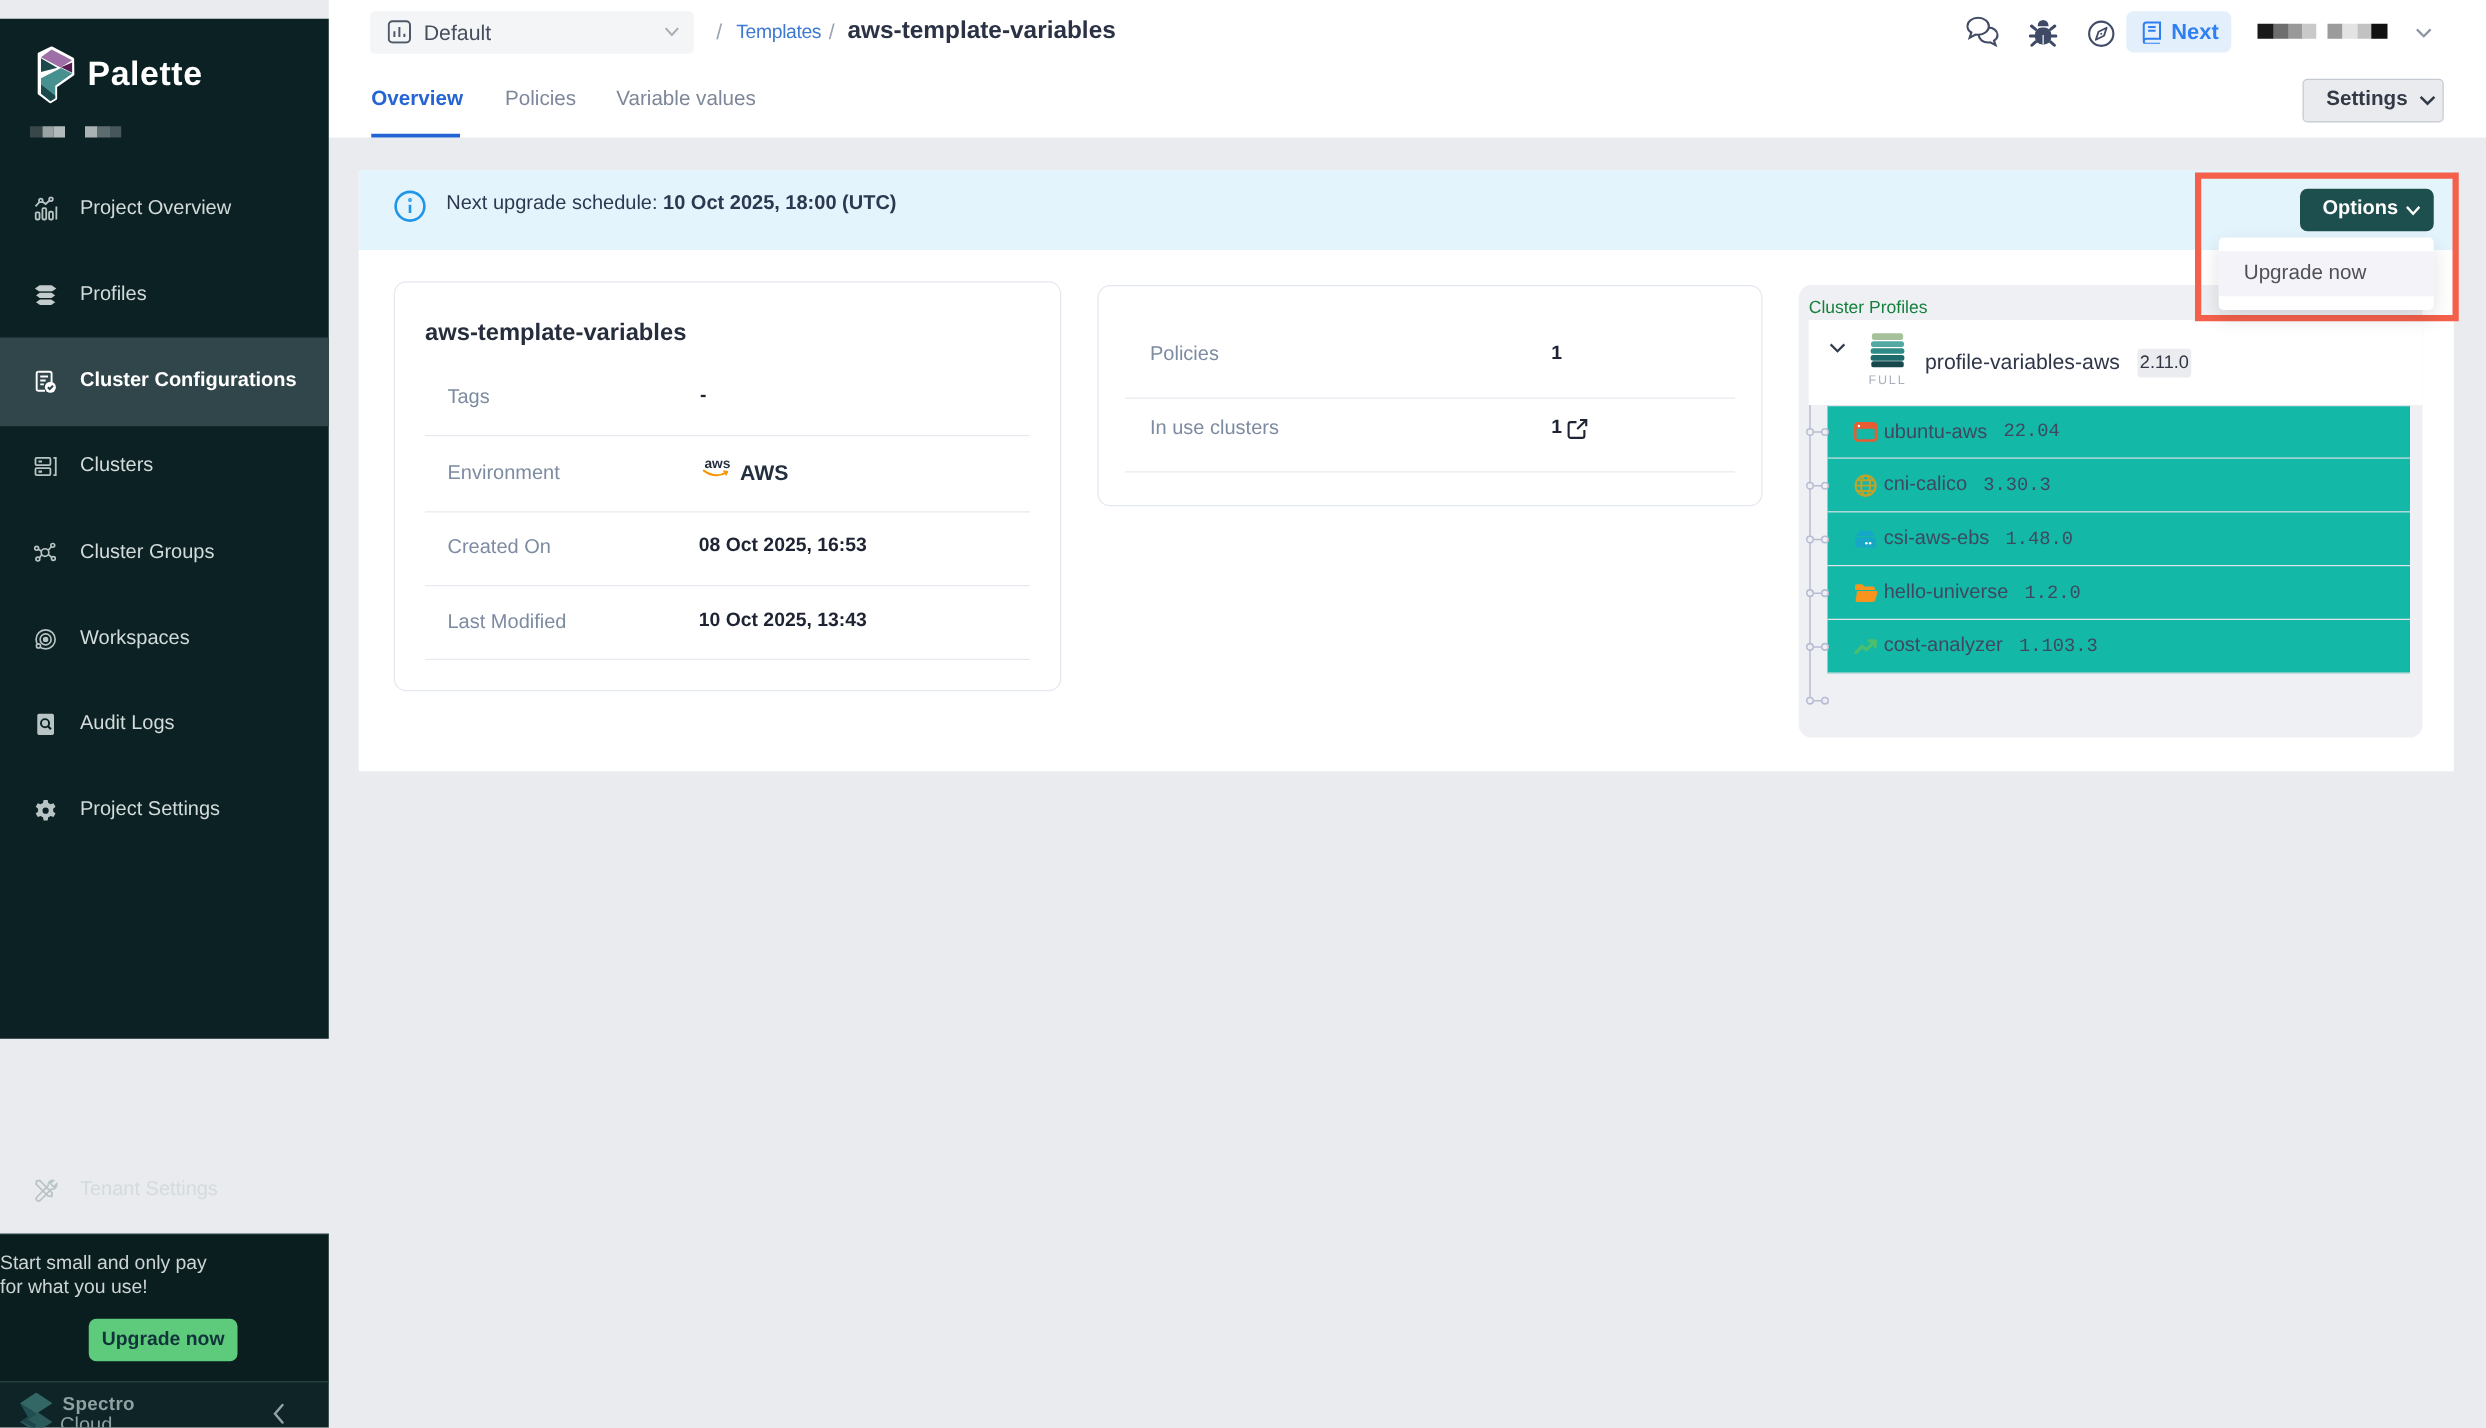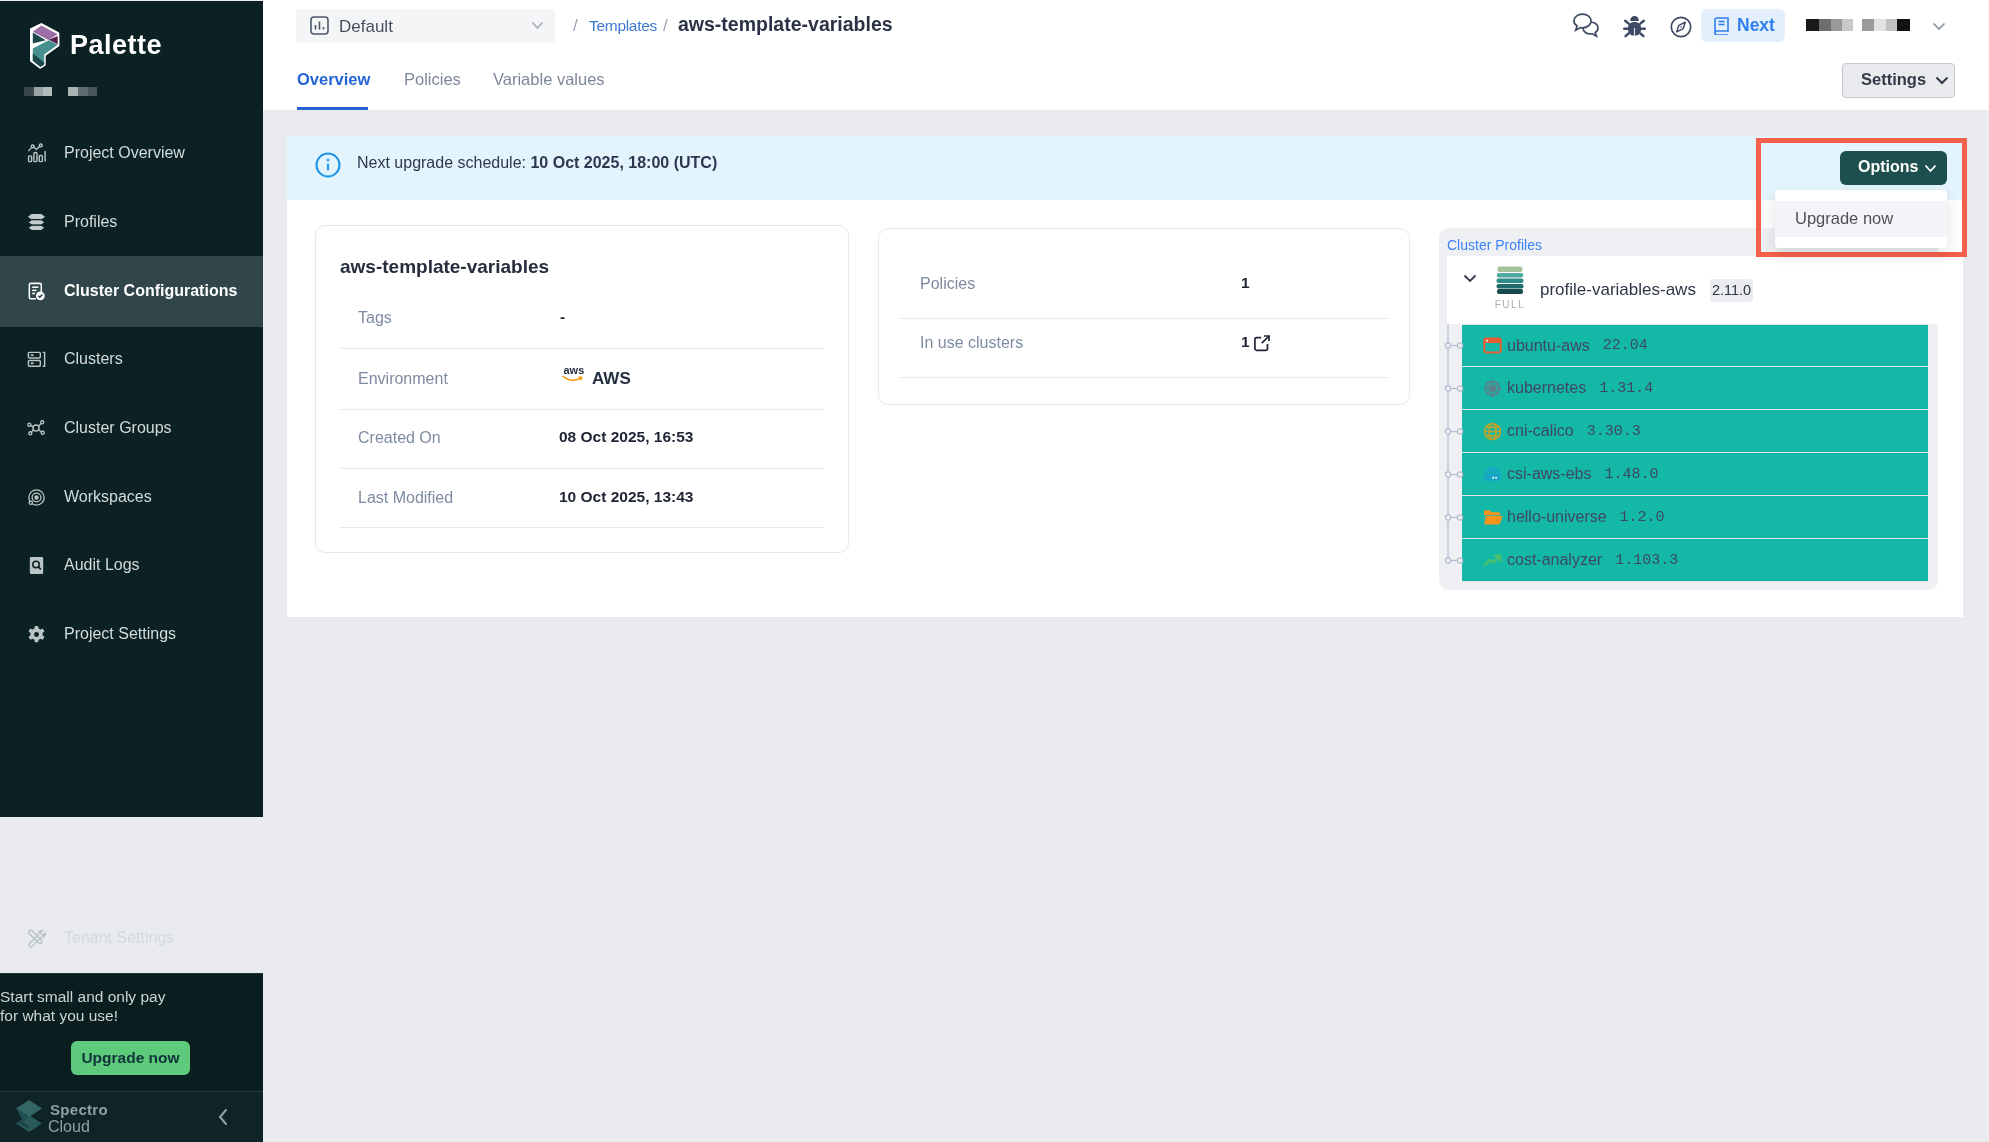--- a/index.html
+++ b/index.html
@@ -1,21 +1,21 @@
 <!DOCTYPE html>
 <html><head>
 <meta charset="utf-8">
 <style>
   * { margin:0; padding:0; box-sizing:border-box; }
   html,body { width:1989px; height:1142px; font-family:"Liberation Sans", sans-serif; }
   body { background:#e9ebee; position:relative; overflow:hidden; }
   .abs { position:absolute; }
 
   
-  #sidebar { left:0; top:1px; width:263px; height:816px; background:#0c2123; }
+  #sidebar { left:0; top:15px; width:263px; height:816px; background:#0c2123; }
   .navitem { position:absolute; left:0; width:263px; height:40px; color:#d3dbdb; font-size:16px; display:flex; align-items:center; }
   .navitem .ic { position:absolute; left:26px; width:21px; height:21px; }
   .navitem .lbl { position:absolute; left:64px; white-space:nowrap; }
   #selrow { position:absolute; left:0; top:255px; width:263px; height:71px; background:#31464a; }
 
   
   #topbar { left:263px; top:0; width:1726px; height:110px; background:#ffffff; }
 
   
   #panel { left:287px; top:136px; width:1676px; height:481px; background:#ffffff;padding-left:44px; }
@@ -141,21 +141,21 @@
   <div class="rowlabel" style="left:633px;top:198px">In use clusters</div>
   <div class="rowval" style="left:954px;top:197px">1</div>
   <svg class="abs" style="left:966px;top:198px" width="18" height="18" viewBox="0 0 18 18" fill="none" stroke="#1e2433" stroke-width="1.7">
     <path d="M14.5,10 v4.5 a1.8,1.8 0 0 1 -1.8,1.8 h-9 a1.8,1.8 0 0 1 -1.8,-1.8 v-9 a1.8,1.8 0 0 1 1.8,-1.8 h4.5"></path>
     <path d="M11,2 h5 v5"></path>
     <line x1="16" y1="2" x2="8.8" y2="9.2"></line>
   </svg>
   <div class="sep" style="left:613px;top:241px;width:488px"></div>
 
   <div class="abs" style="left:1152px;top:92px;width:499px;height:362px;background:#eff0f3;border-radius:10px"></div>
-  <div class="abs" style="left:1160px;top:101px;font-size:14px;color:#3b82f6">Cluster Profiles</div>
+  <div class="abs" style="left:1160px;top:101px;font-size:14px;color:#15803d">Cluster Profiles</div>
 
   <div class="abs" style="left:1160px;top:120px;width:491px;height:68px;background:#ffffff"></div>
   <svg class="abs" style="left:1176px;top:138px" width="14" height="9" viewBox="0 0 14 9" fill="none" stroke="#343b4c" stroke-width="1.8">
       <polyline points="1.5,1.5 7,7 12.5,1.5"></polyline>
     </svg>
   <svg class="abs" style="left:1209px;top:130px" width="28" height="28" viewBox="0 0 28 28">
     <rect x="1.5" y="0.5" width="25" height="5.5" rx="2" fill="#a4c19a"></rect>
     <rect x="0.8" y="7" width="26.4" height="4.5" rx="2" fill="#52a8a2"></rect>
     <rect x="0.5" y="12.5" width="27" height="4.5" rx="2" fill="#2f8b87"></rect>
     <rect x="0.5" y="18" width="27" height="4.5" rx="2" fill="#1f6a6a"></rect>
@@ -167,38 +167,20 @@
 
   <div id="packs" class="abs" style="left:1175px;top:188px;width:466px">
     <div class="prow">
       <svg class="pic" viewBox="0 0 18 18">
         <rect x="1.2" y="2.4" width="15.6" height="13.2" rx="2" fill="none" stroke="#e85c33" stroke-width="1.9"></rect>
         <path d="M1.2,4.4 a2,2 0 0 1 2,-2 h11.6 a2,2 0 0 1 2,2 v2.2 h-15.6 Z" fill="#e85c33"></path>
         <circle cx="3.9" cy="4.5" r="0.9" fill="#ffffff"></circle>
       </svg>
       <span class="pname">ubuntu-aws</span>
         <span class="pver">22.04</span>
-    </div>
-    <div class="prow">
-      <svg class="pic" viewBox="0 0 18 18" fill="none" stroke="#5d7f8a" stroke-width="1.4">
-        <circle cx="9" cy="9" r="6.6"></circle>
-        <circle cx="9" cy="9" r="2.3" fill="#5d7f8a"></circle>
-        <g stroke-width="1.6">
-          <line x1="9" y1="0.8" x2="9" y2="6.8"></line>
-            <line x1="9" y1="11.2" x2="9" y2="17.2"></line>
-          <line x1="0.8" y1="9" x2="6.8" y2="9"></line>
-            <line x1="11.2" y1="9" x2="17.2" y2="9"></line>
-          <line x1="3.2" y1="3.2" x2="7.4" y2="7.4"></line>
-            <line x1="10.6" y1="10.6" x2="14.8" y2="14.8"></line>
-          <line x1="14.8" y1="3.2" x2="10.6" y2="7.4"></line>
-            <line x1="7.4" y1="10.6" x2="3.2" y2="14.8"></line>
-        </g>
-      </svg>
-      <span class="pname">kubernetes</span>
-        <span class="pver">1.31.4</span>
     </div>
     <div class="prow">
       <svg class="pic" viewBox="0 0 18 18" fill="none" stroke="#bfa32a" stroke-width="1.5">
         <circle cx="9" cy="9" r="7.6"></circle>
         <ellipse cx="9" cy="9" rx="3.4" ry="7.6"></ellipse>
         <line x1="1.4" y1="9" x2="16.6" y2="9"></line>
         <line x1="2.4" y1="5" x2="15.6" y2="5"></line>
         <line x1="2.4" y1="13" x2="15.6" y2="13"></line>
       </svg>
       <span class="pname">cni-calico</span>

